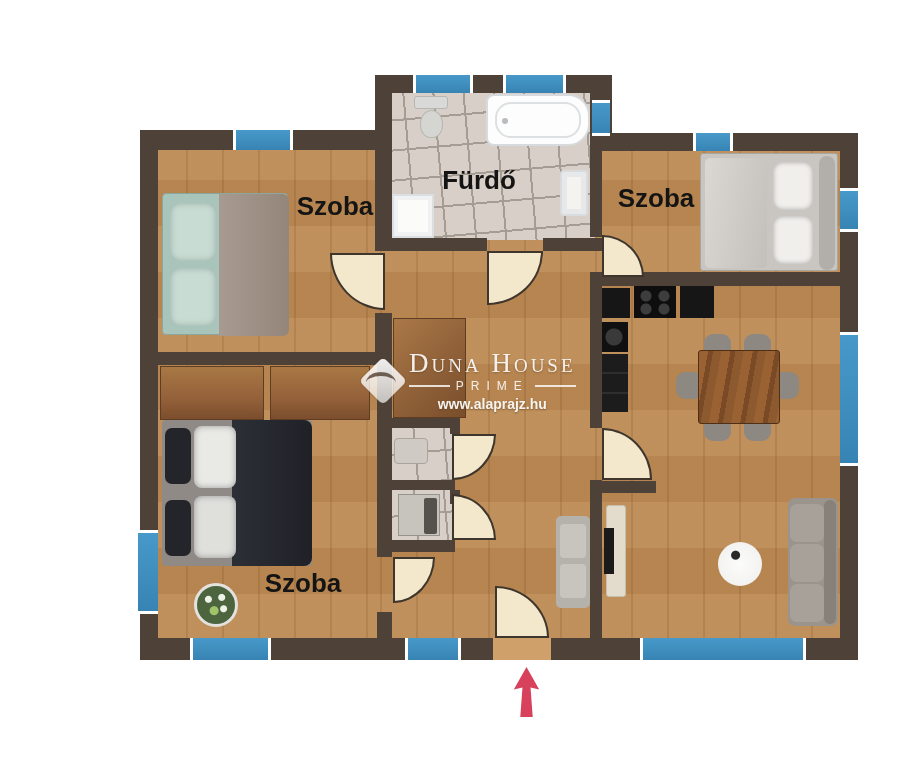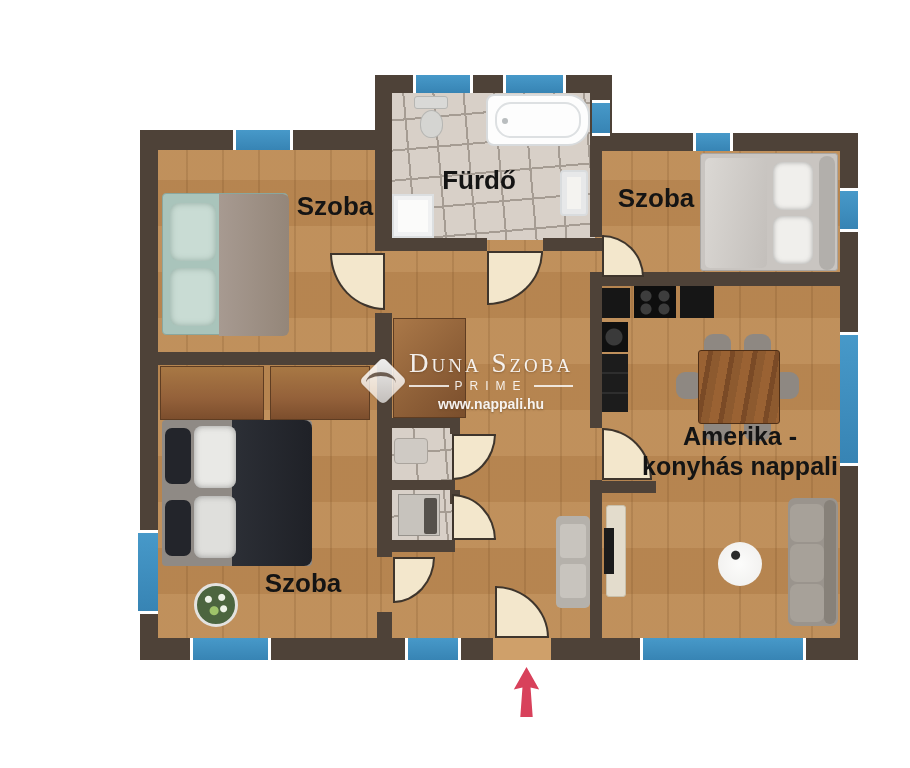--- a/index.html
+++ b/index.html
@@ -187,28 +187,27 @@
   <div class="door arc-tr" style="left:602px;top:428px;width:50px;height:52px;"></div>
   <div class="door arc-br" style="left:452px;top:434px;width:44px;height:46px;"></div>
   <div class="door arc-tr" style="left:452px;top:494px;width:44px;height:46px;"></div>
   <div class="door arc-br" style="left:393px;top:557px;width:42px;height:46px;"></div>
   <div class="door arc-tr" style="left:495px;top:586px;width:54px;height:52px;"></div>
 
   <span class="room-label" style="left:335px;top:206px;">Szoba</span>
   <span class="room-label" style="left:479px;top:180px;">Fürdő</span>
   <span class="room-label" style="left:656px;top:198px;">Szoba</span>
   <span class="room-label" style="left:303px;top:583px;">Szoba</span>
-  <div class="room-label multiline" style="left:632px;top:422px;width:216px;">Amerika - konyhás nappali</div>
 
   <div class="wm">
     <div class="wm-diamond">
       <div class="wm-swoosh"></div>
     </div>
     <div class="wm-text">
-      <div class="wm-title">Duna Szoba</div>
+      <div class="wm-title">Duna House</div>
       <div class="wm-prime">PRIME</div>
-      <div class="wm-url">www.nappali.hu</div>
+      <div class="wm-url">www.alaprajz.hu</div>
     </div>
   </div>
 
   <div class="entry-arrow"></div>
 
 </div>
 
 </body></html>

